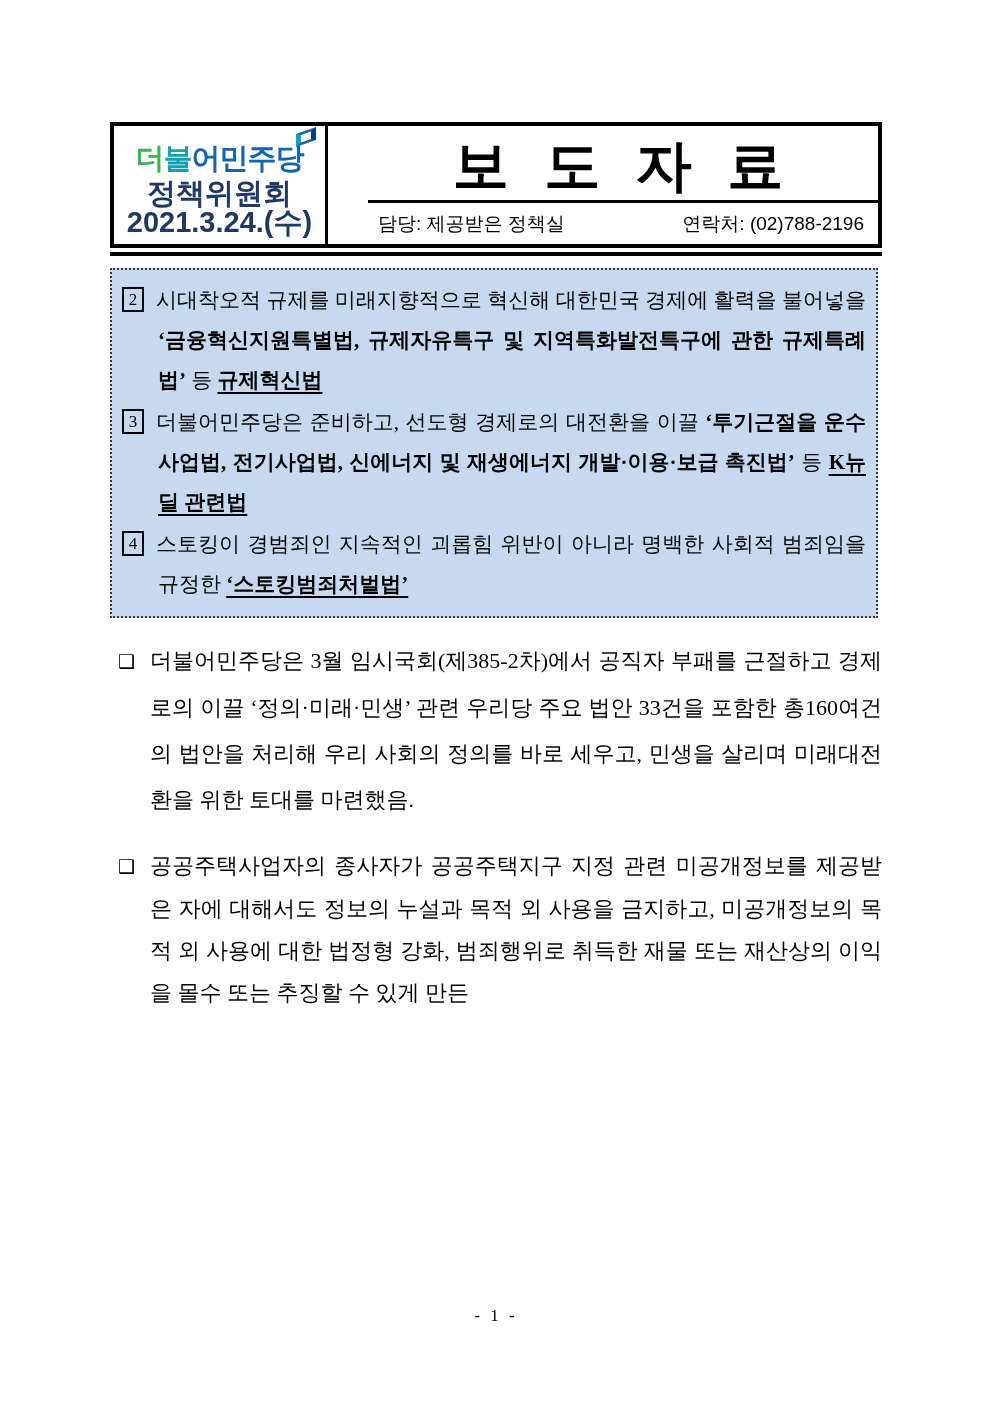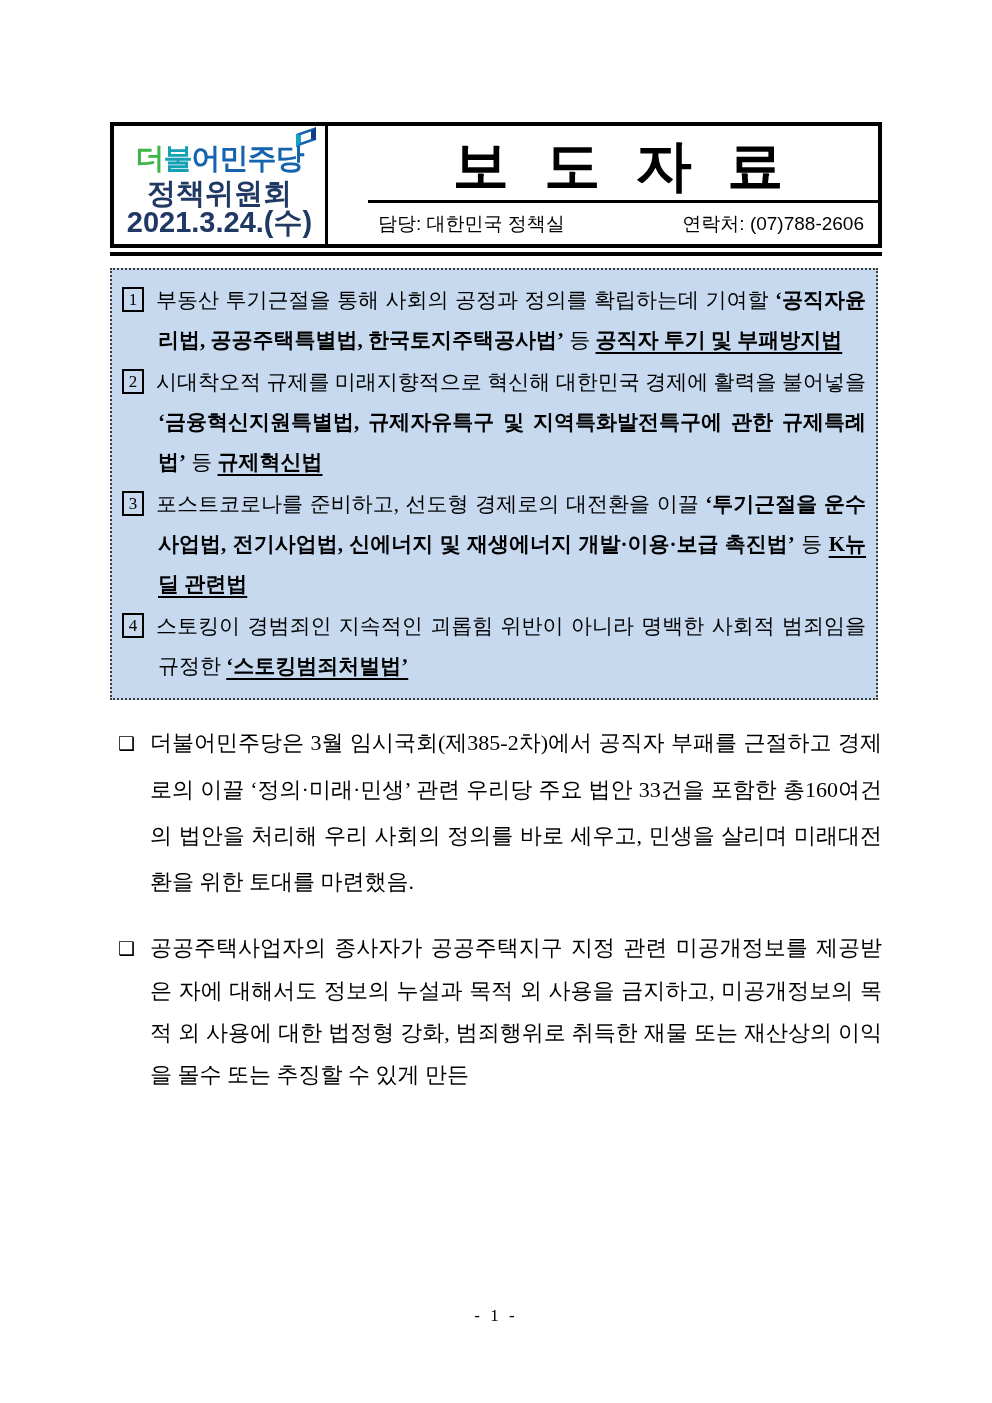--- a/index.html
+++ b/index.html
@@ -172,37 +172,34 @@
               <polygon points="19,6.5 24,2 24,15 19,14" fill="#0d3f86"></polygon>
             </svg>
           </span>
         </div>
         <div class="org-line">정책위원회</div>
         <div class="date-line">2021.3.24.(수)</div>
       </div>
       <div class="right-cell">
         <div class="press-title">보 도 자 료</div>
         <div class="contact-row">
-          <span>담당: 대한민국 정책실</span>
-          <span>연락처: (07)788-2606</span>
+          <span>담당: 제공받은 정책실</span>
+          <span>연락처: (02)788-2196</span>
         </div>
       </div>
     </div>
 
     <div class="title-underline"></div>
 
     <div class="summary-box">
       <div class="summary-item">
-        <span class="num-box">1</span><span>부동산 투기근절을 통해 사회의 공정과 정의를 확립하는데 기여할 </span><span class="b">‘공직자윤리법, 공공주택특별법, 한국토지주택공사법’</span><span> 등 </span><span class="bu">공직자 투기 및 부패방지법</span>
+        <span class="num-box">2</span><span>시대착오적 규제를 미래지향적으로 혁신해 대한민국 경제에 활력을 불어넣을 </span><span class="b">‘금융혁신지원특별법, 규제자유특구 및 지역특화발전특구에 관한 규제특례법’</span><span> 등 </span><span class="bu">규제혁신법</span>
       </div>
       <div class="summary-item">
-        <span class="num-box">2</span><span>시대착오적 규제를 미래지향적으로 혁신해 대한민국 경제에 활력을 불어넣을 </span><span class="b">‘금융혁신지원특별법, 규제자유특구 및 지역특화발전특구에 관한 규제특례법’</span><span> 등 </span><span class="bu">규제혁신법</span>
-      </div>
-      <div class="summary-item">
-        <span class="num-box">3</span><span>포스트코로나를 준비하고, 선도형 경제로의 대전환을 이끌 </span><span class="b">‘투기근절을 운수사업법, 전기사업법, 신에너지 및 재생에너지 개발·이용·보급 촉진법’</span><span> 등 </span><span class="bu">K뉴딜 관련법</span>
+        <span class="num-box">3</span><span>더불어민주당은 준비하고, 선도형 경제로의 대전환을 이끌 </span><span class="b">‘투기근절을 운수사업법, 전기사업법, 신에너지 및 재생에너지 개발·이용·보급 촉진법’</span><span> 등 </span><span class="bu">K뉴딜 관련법</span>
       </div>
       <div class="summary-item">
         <span class="num-box">4</span><span>스토킹이 경범죄인 지속적인 괴롭힘 위반이 아니라 명백한 사회적 범죄임을 규정한 </span><span class="bu">‘스토킹범죄처벌법’</span>
       </div>
     </div>
 
     <div class="body-section">
       <div class="para para-1">
         <span class="bullet">❑</span><span>더불어민주당은 3월 임시국회(제385-2차)에서 공직자 부패를 근절하고 경제로의 이끌 ‘정의·미래·민생’ 관련 우리당 주요 법안 33건을 포함한 총160여건의 법안을 처리해 우리 사회의 정의를 바로 세우고, 민생을 살리며 미래대전환을 위한 토대를 마련했음.</span>
       </div>

